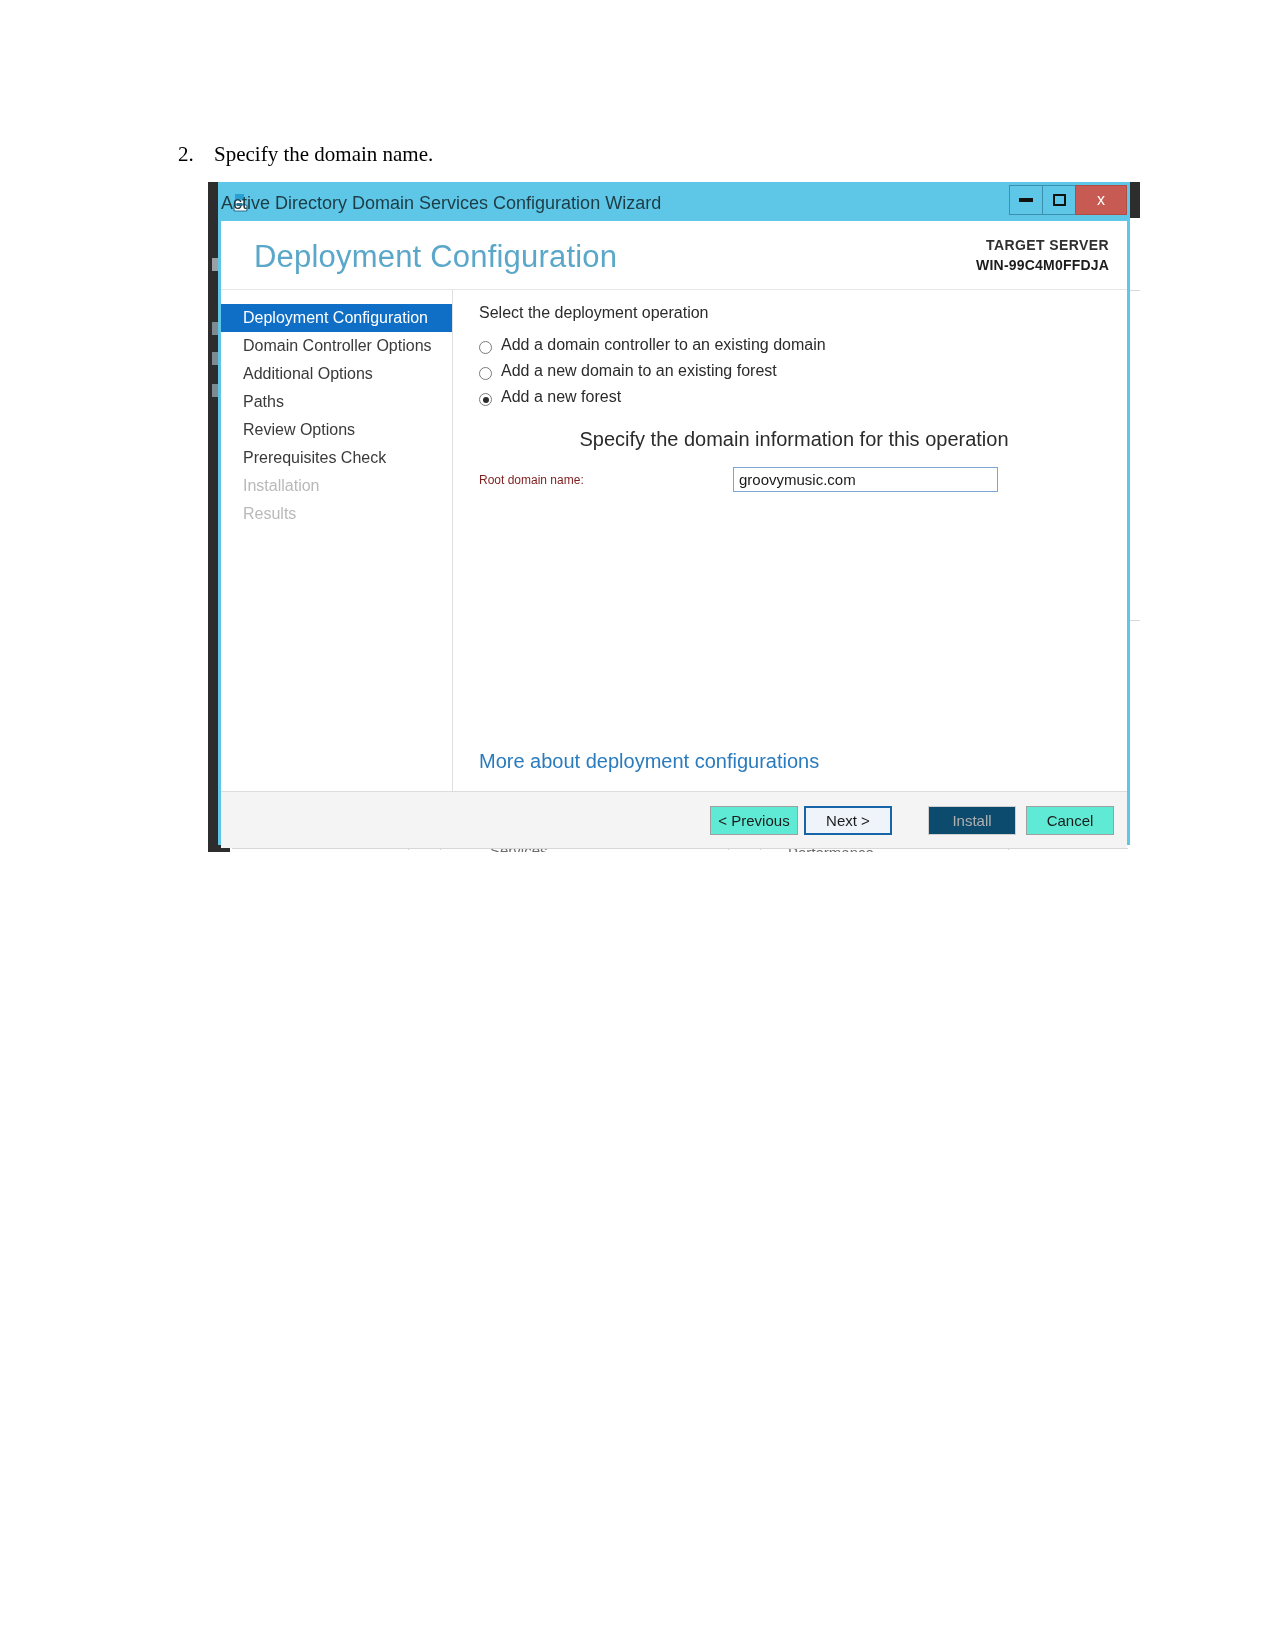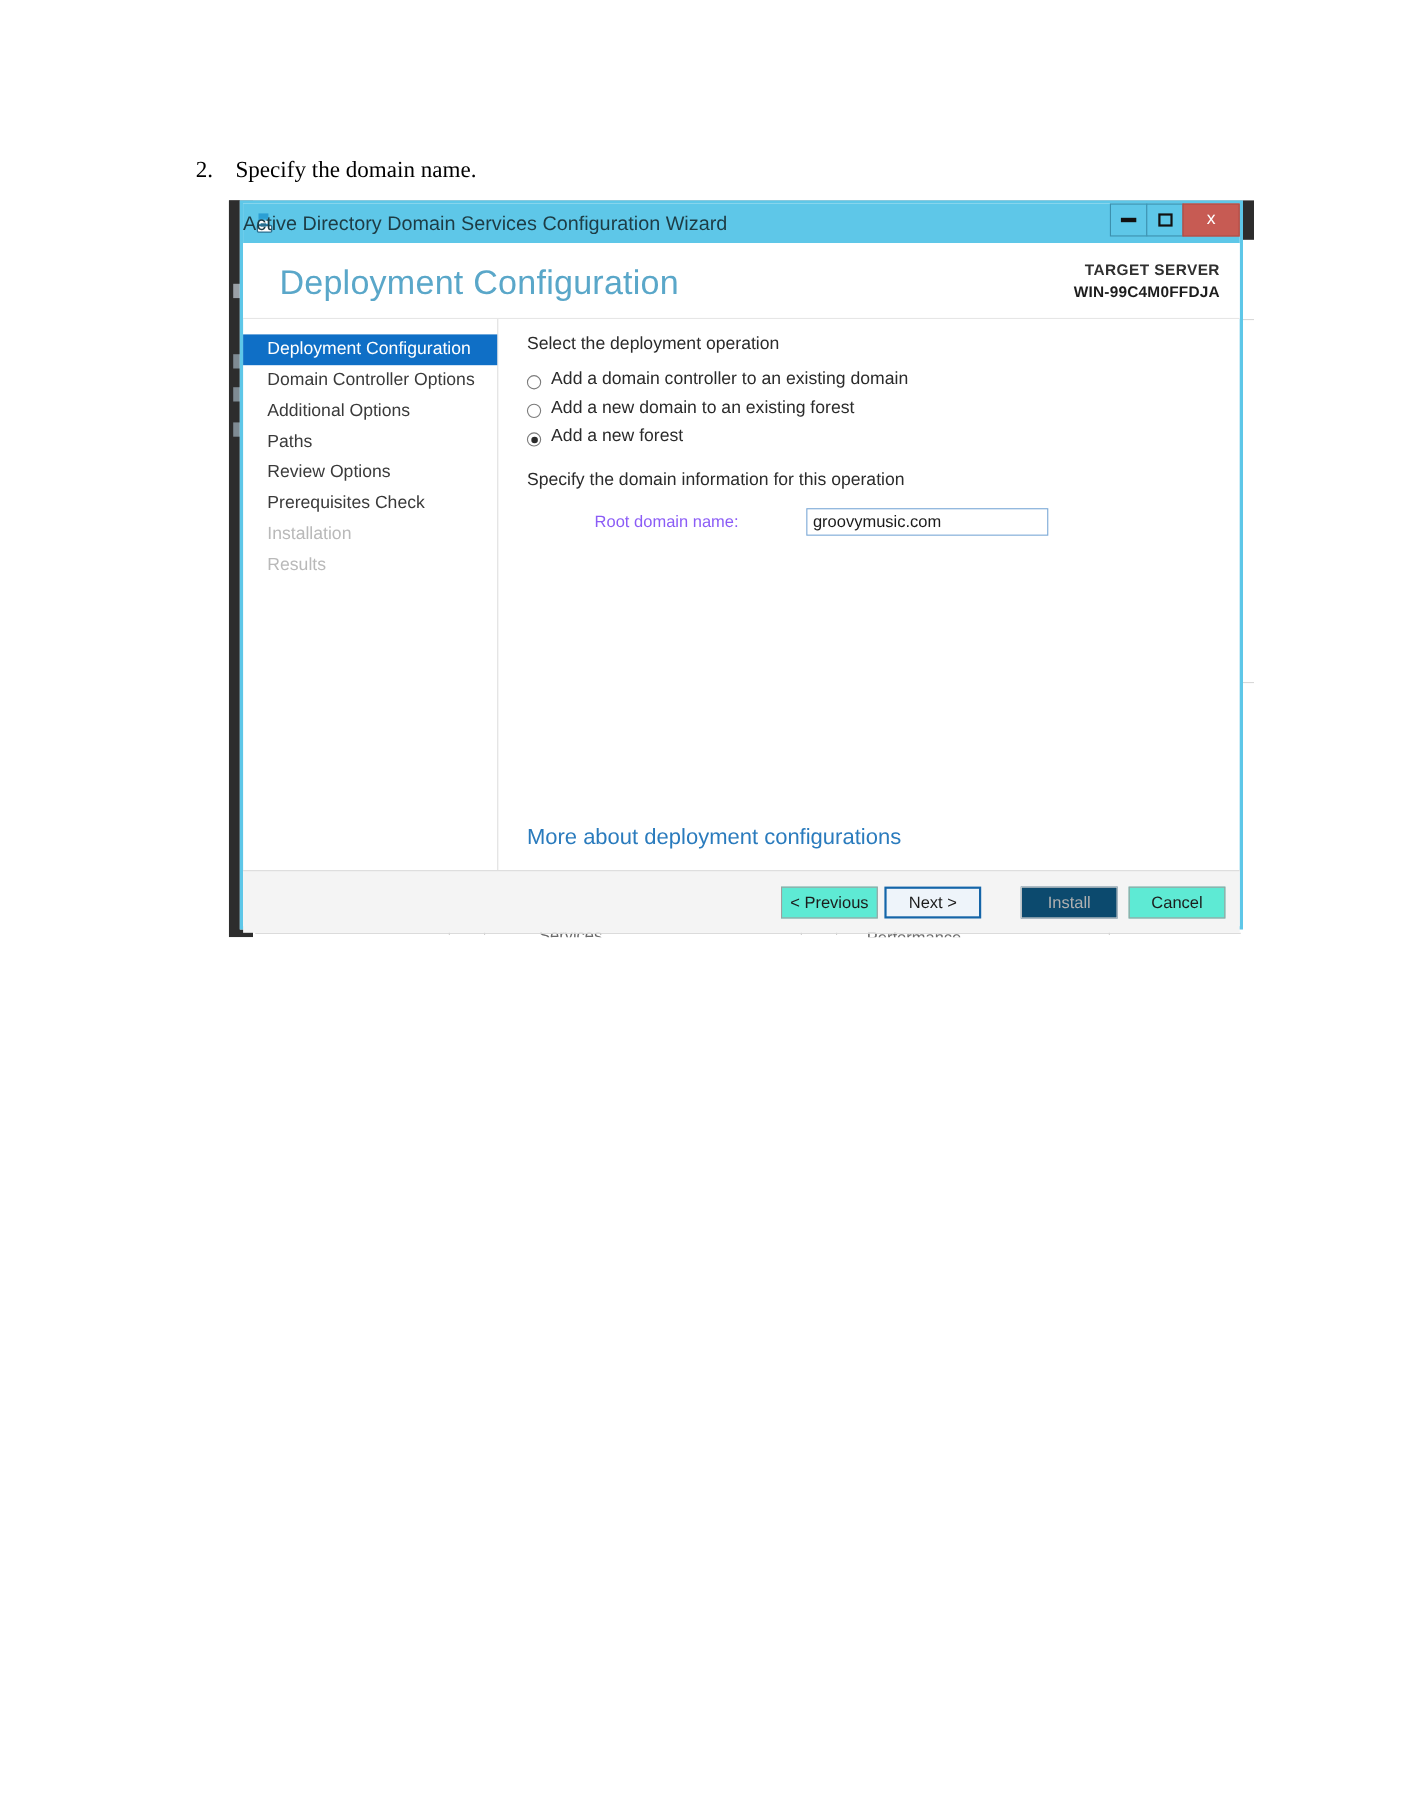--- a/index.html
+++ b/index.html
@@ -252,38 +252,38 @@
     left: 2.5px; top: 2.5px;
     width: 6px; height: 6px;
     border-radius: 50%;
     background: #2b2b2b;
   }
   .radio-label {
     font-size: 16px;
     color: #2b2b2b;
   }
   .sec-label2 {
-    font-size: 16px;
+    font-size: 20px;
     color: #2b2b2b;
     margin-top: 22px;
     margin-bottom: 16px;
+    text-align: center;
   }
   .field-row {
     display: flex;
     align-items: center;
   }
   .field-label {
-    font-size: 15px;
-    color: #8b5cf6;
+    font-size: 12px;
+    color: #7f1d1d;
     width: 254px;
     flex: 0 0 auto;
-    text-align: center;
   }
   .field-input {
-    width: 220px;
+    width: 265px;
     height: 25px;
     border: 1px solid #7aa8d6;
     box-sizing: border-box;
     font-size: 15px;
     font-family: "Liberation Sans", sans-serif;
     color: #1a1a1a;
     padding: 0 5px;
     background: #ffffff;
     outline: none;
   }

